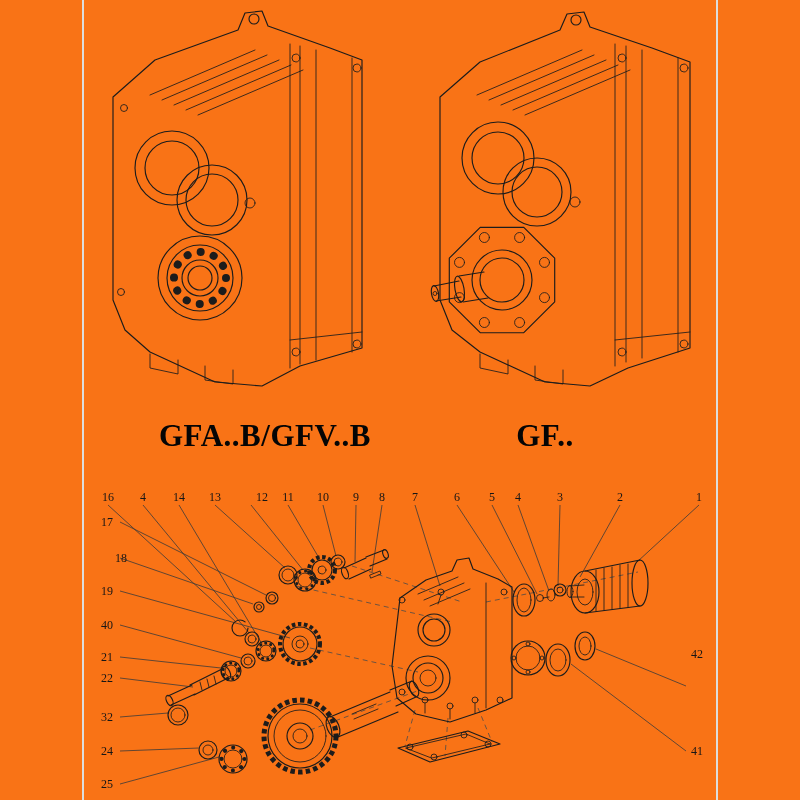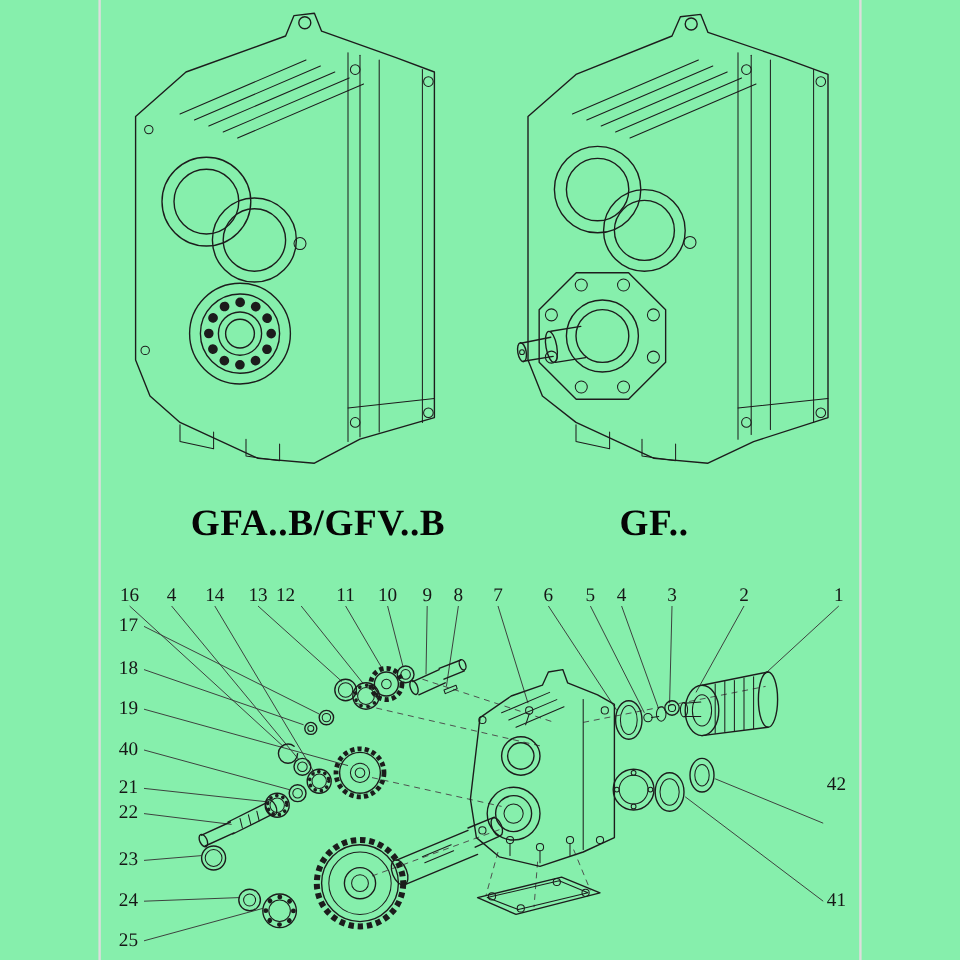--- a/index.html
+++ b/index.html
@@ -11,31 +11,31 @@
   .ln{fill:none;stroke:var(--line-color,#1c1c1c);stroke-width:1.15;stroke-linejoin:round;stroke-linecap:round;}
   .thin{fill:none;stroke:var(--line-color,#1c1c1c);stroke-width:0.85;stroke-linejoin:round;stroke-linecap:round;}
   .leader{fill:none;stroke:#3a3a3a;stroke-width:0.8;}
   .dash{fill:none;stroke:#4a4a4a;stroke-width:0.8;stroke-dasharray:5 4;}
   .teeth{fill:none;stroke:var(--line-color,#1c1c1c);stroke-width:4;stroke-dasharray:3.5 2.6;}
   .teeth-big{fill:none;stroke:var(--line-color,#1c1c1c);stroke-width:5;stroke-dasharray:4.5 3.2;}
   .balls{fill:none;stroke:var(--line-color,#1c1c1c);stroke-linecap:round;}
   .edge{stroke:#dddddd;stroke-width:2;}
   .callout{
     position:absolute;transform:translate(-50%,-50%);
-    font-size:16px;color:#161616;line-height:1;white-space:nowrap;
+    font-size:12px;color:#161616;line-height:1;white-space:nowrap;
   }
   .model-label{
     position:absolute;transform:translate(-50%,-50%);
     font-weight:bold;font-size:31px;letter-spacing:0.5px;color:#050505;white-space:nowrap;
   }
 </style>
 </head>
 <body>
 
-<div class="stage" style="background: #86efac; text-align: center;">
+<div class="stage" style="background: #f97316; text-align: center;">
 
   <svg width="800" height="800" viewBox="0 0 800 800">
 
     <line class="edge" x1="83" y1="0" x2="83" y2="800"></line>
     <line class="edge" x1="717" y1="0" x2="717" y2="800"></line>
 
     <g>
       <path class="ln" d="M113,97 L155,60 L238,30 L245,13 L262,11 L268,26 L330,48 L362,60 L362,348 L300,366 L262,386 L215,382 L150,352 L125,330 L113,300 Z"></path>
       <circle class="ln" cx="254" cy="19" r="5"></circle>
 
@@ -345,39 +345,39 @@
     </g>
   </svg>
 
   <div class="model-label" style="left:265px;top:436px">GFA..B/GFV..B</div>
   <div class="model-label" style="left:545px;top:436px">GF..</div>
 
   <span class="callout" style="left:108px;top:497px">16</span>
   <span class="callout" style="left:143px;top:497px">4</span>
   <span class="callout" style="left:179px;top:497px">14</span>
   <span class="callout" style="left:215px;top:497px">13</span>
-  <span class="callout" style="left:238px;top:497px">12</span>
+  <span class="callout" style="left:262px;top:497px">12</span>
   <span class="callout" style="left:288px;top:497px">11</span>
   <span class="callout" style="left:323px;top:497px">10</span>
   <span class="callout" style="left:356px;top:497px">9</span>
   <span class="callout" style="left:382px;top:497px">8</span>
   <span class="callout" style="left:415px;top:497px">7</span>
   <span class="callout" style="left:457px;top:497px">6</span>
   <span class="callout" style="left:492px;top:497px">5</span>
   <span class="callout" style="left:518px;top:497px">4</span>
   <span class="callout" style="left:560px;top:497px">3</span>
   <span class="callout" style="left:620px;top:497px">2</span>
   <span class="callout" style="left:699px;top:497px">1</span>
 
   <span class="callout" style="left:107px;top:522px">17</span>
-  <span class="callout" style="left:107px;top:558px">18</span>
+  <span class="callout" style="left:121px;top:558px">18</span>
   <span class="callout" style="left:107px;top:591px">19</span>
   <span class="callout" style="left:107px;top:625px">40</span>
   <span class="callout" style="left:107px;top:657px">21</span>
   <span class="callout" style="left:107px;top:678px">22</span>
-  <span class="callout" style="left:107px;top:717px">23</span>
+  <span class="callout" style="left:107px;top:717px">32</span>
   <span class="callout" style="left:107px;top:751px">24</span>
   <span class="callout" style="left:107px;top:784px">25</span>
 
   <span class="callout" style="left:697px;top:654px">42</span>
   <span class="callout" style="left:697px;top:751px">41</span>
 
 </div>
 
 </body></html>

